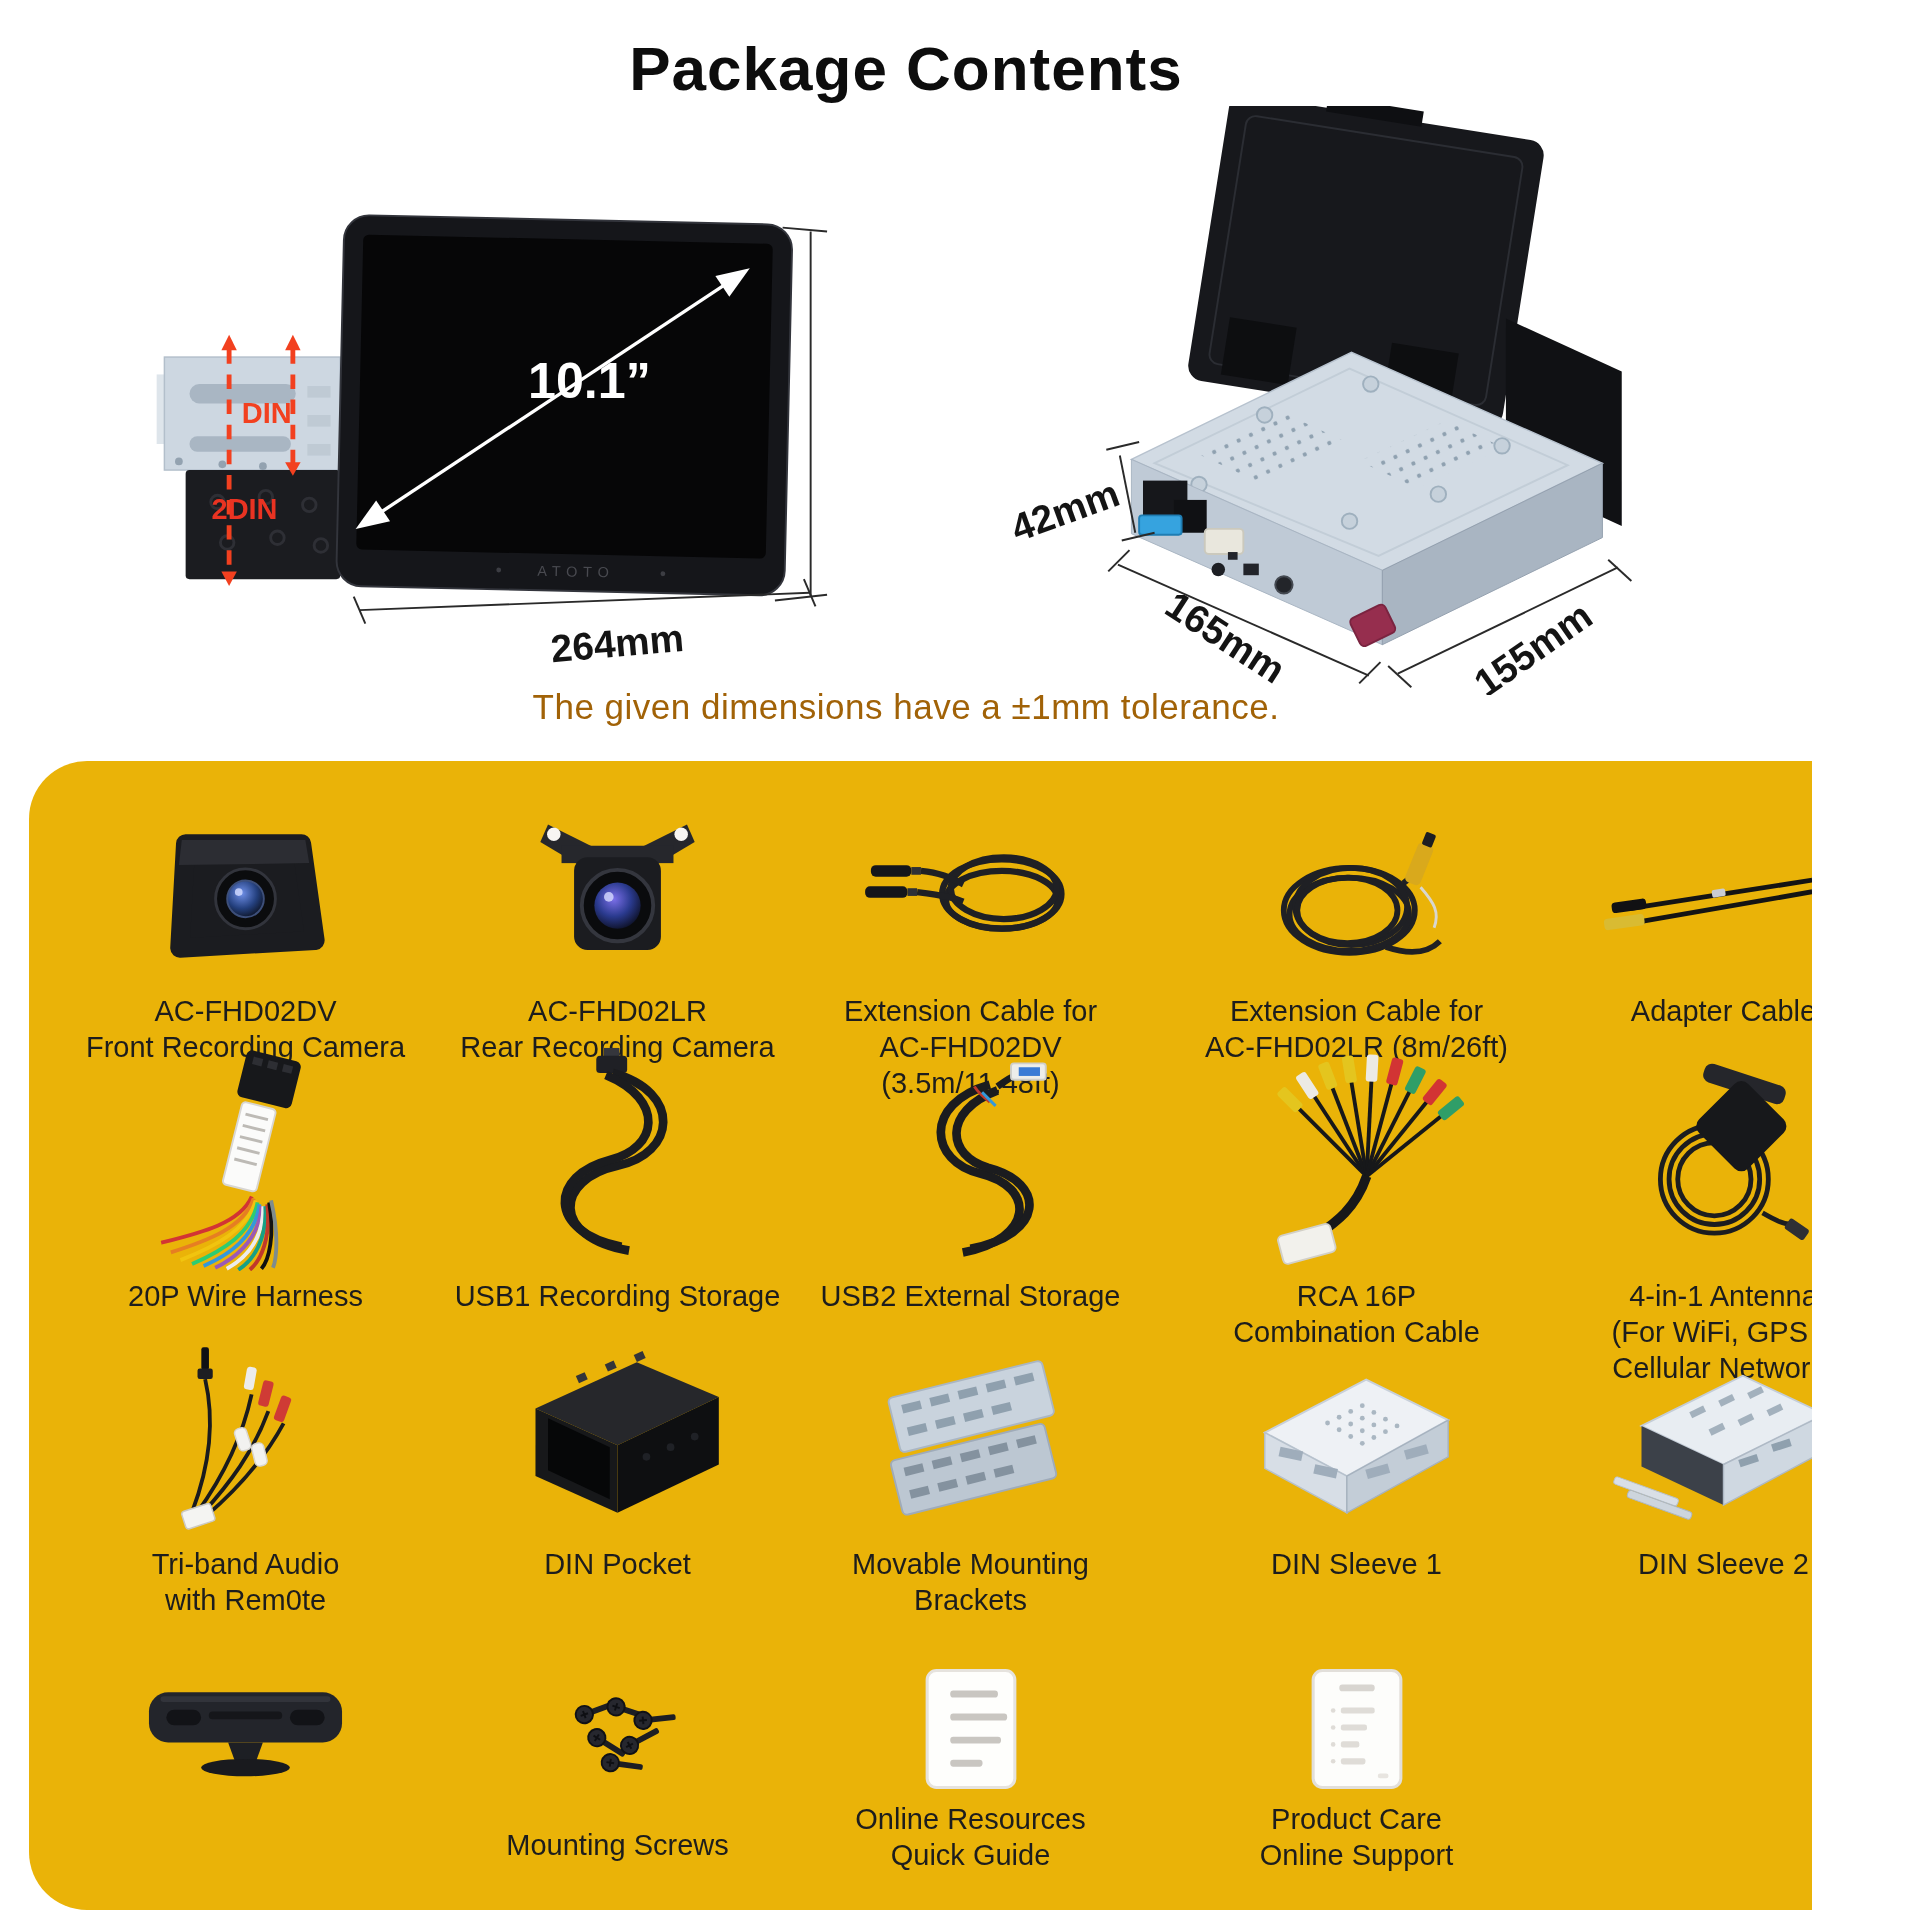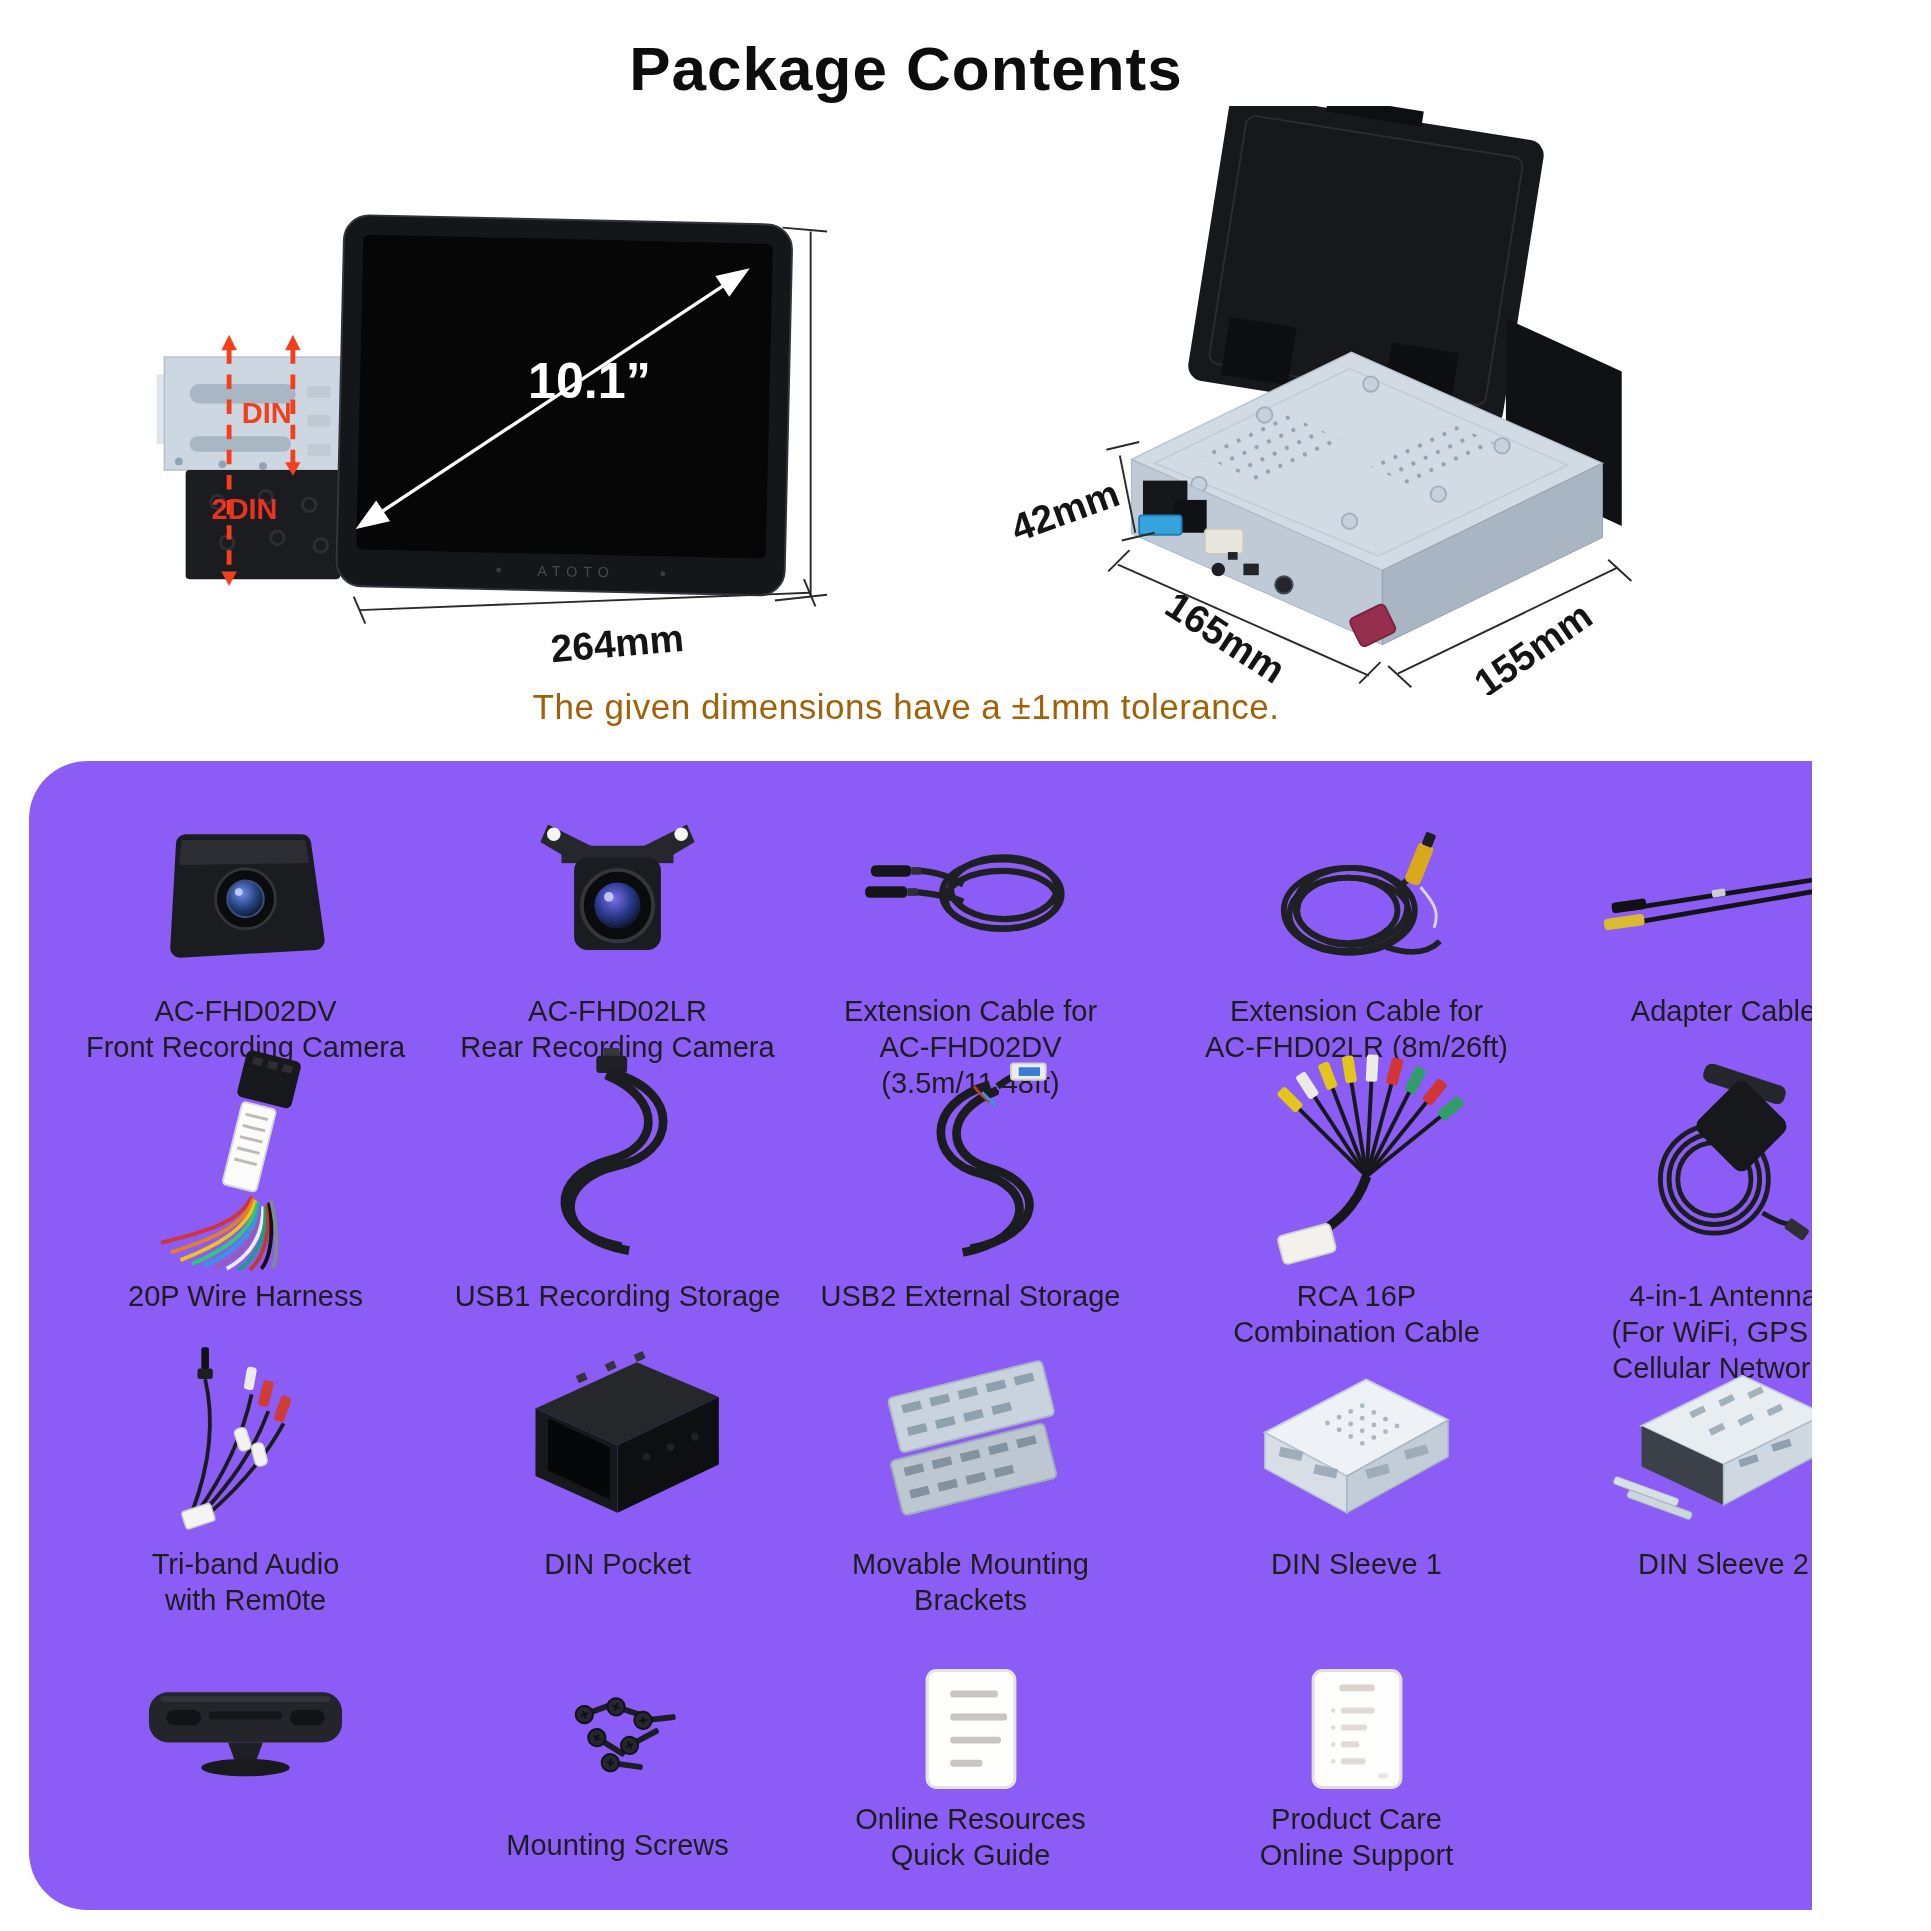--- a/index.html
+++ b/index.html
@@ -6,21 +6,21 @@
   body{width:1931px;height:1931px;font-family:"Liberation Sans",sans-serif;}
   #canvas{position:relative;width:1812px;height:1931px;background:#ffffff;overflow:hidden;}
   .title{position:absolute;top:33px;left:0;width:100%;text-align:center;
          font-size:62px;font-weight:700;color:#0d0d0d;letter-spacing:1px;}
   .hero{position:absolute;left:0;top:0;width:1931px;height:734px;}
   .hero svg{position:absolute;}
   svg text{font-family:"Liberation Sans",sans-serif;}
   .tolerance{position:absolute;top:687px;left:0;width:100%;text-align:center;
              font-size:35px;color:#a16207;letter-spacing:0.5px;}
   .card{position:absolute;left:29px;top:761px;width:1873px;height:1149px;
-        background:#8b5cf6;border-radius:58px;}
+        background:#eab308;border-radius:58px;}
   .cell{position:absolute;width:357px;display:flex;flex-direction:column;align-items:center;}
   .art{display:flex;align-items:center;justify-content:center;width:100%;}
   .item-label{margin-top:9.7px;font-size:29px;line-height:36px;color:#1d1d1d;
               text-align:center;white-space:pre-line;}
 </style>
 </head>
 <body>
 
 <div id="canvas">
 

